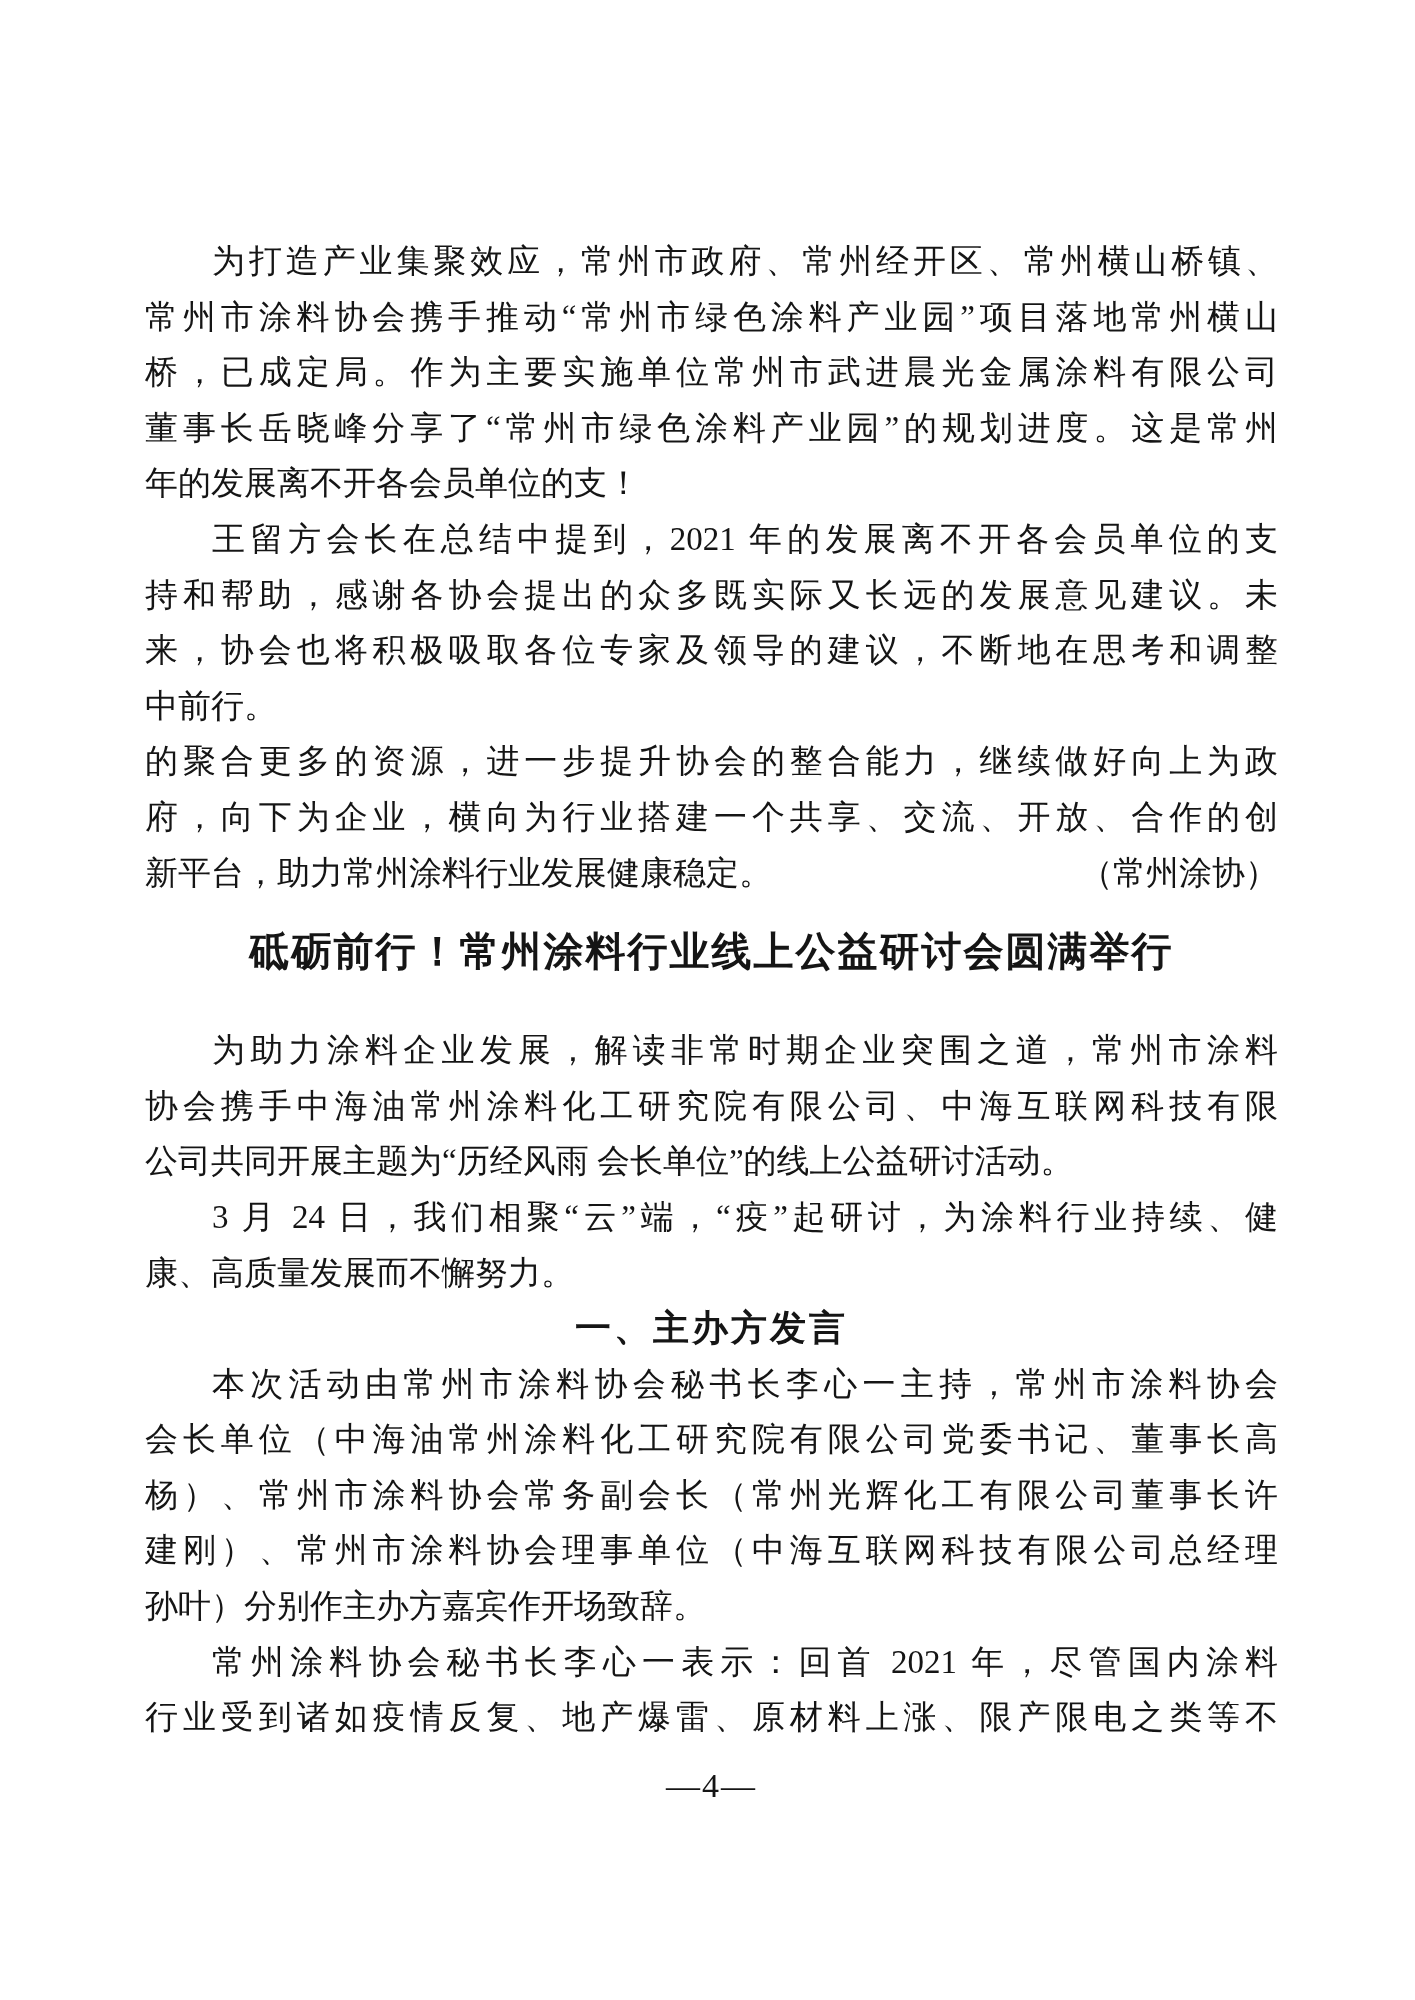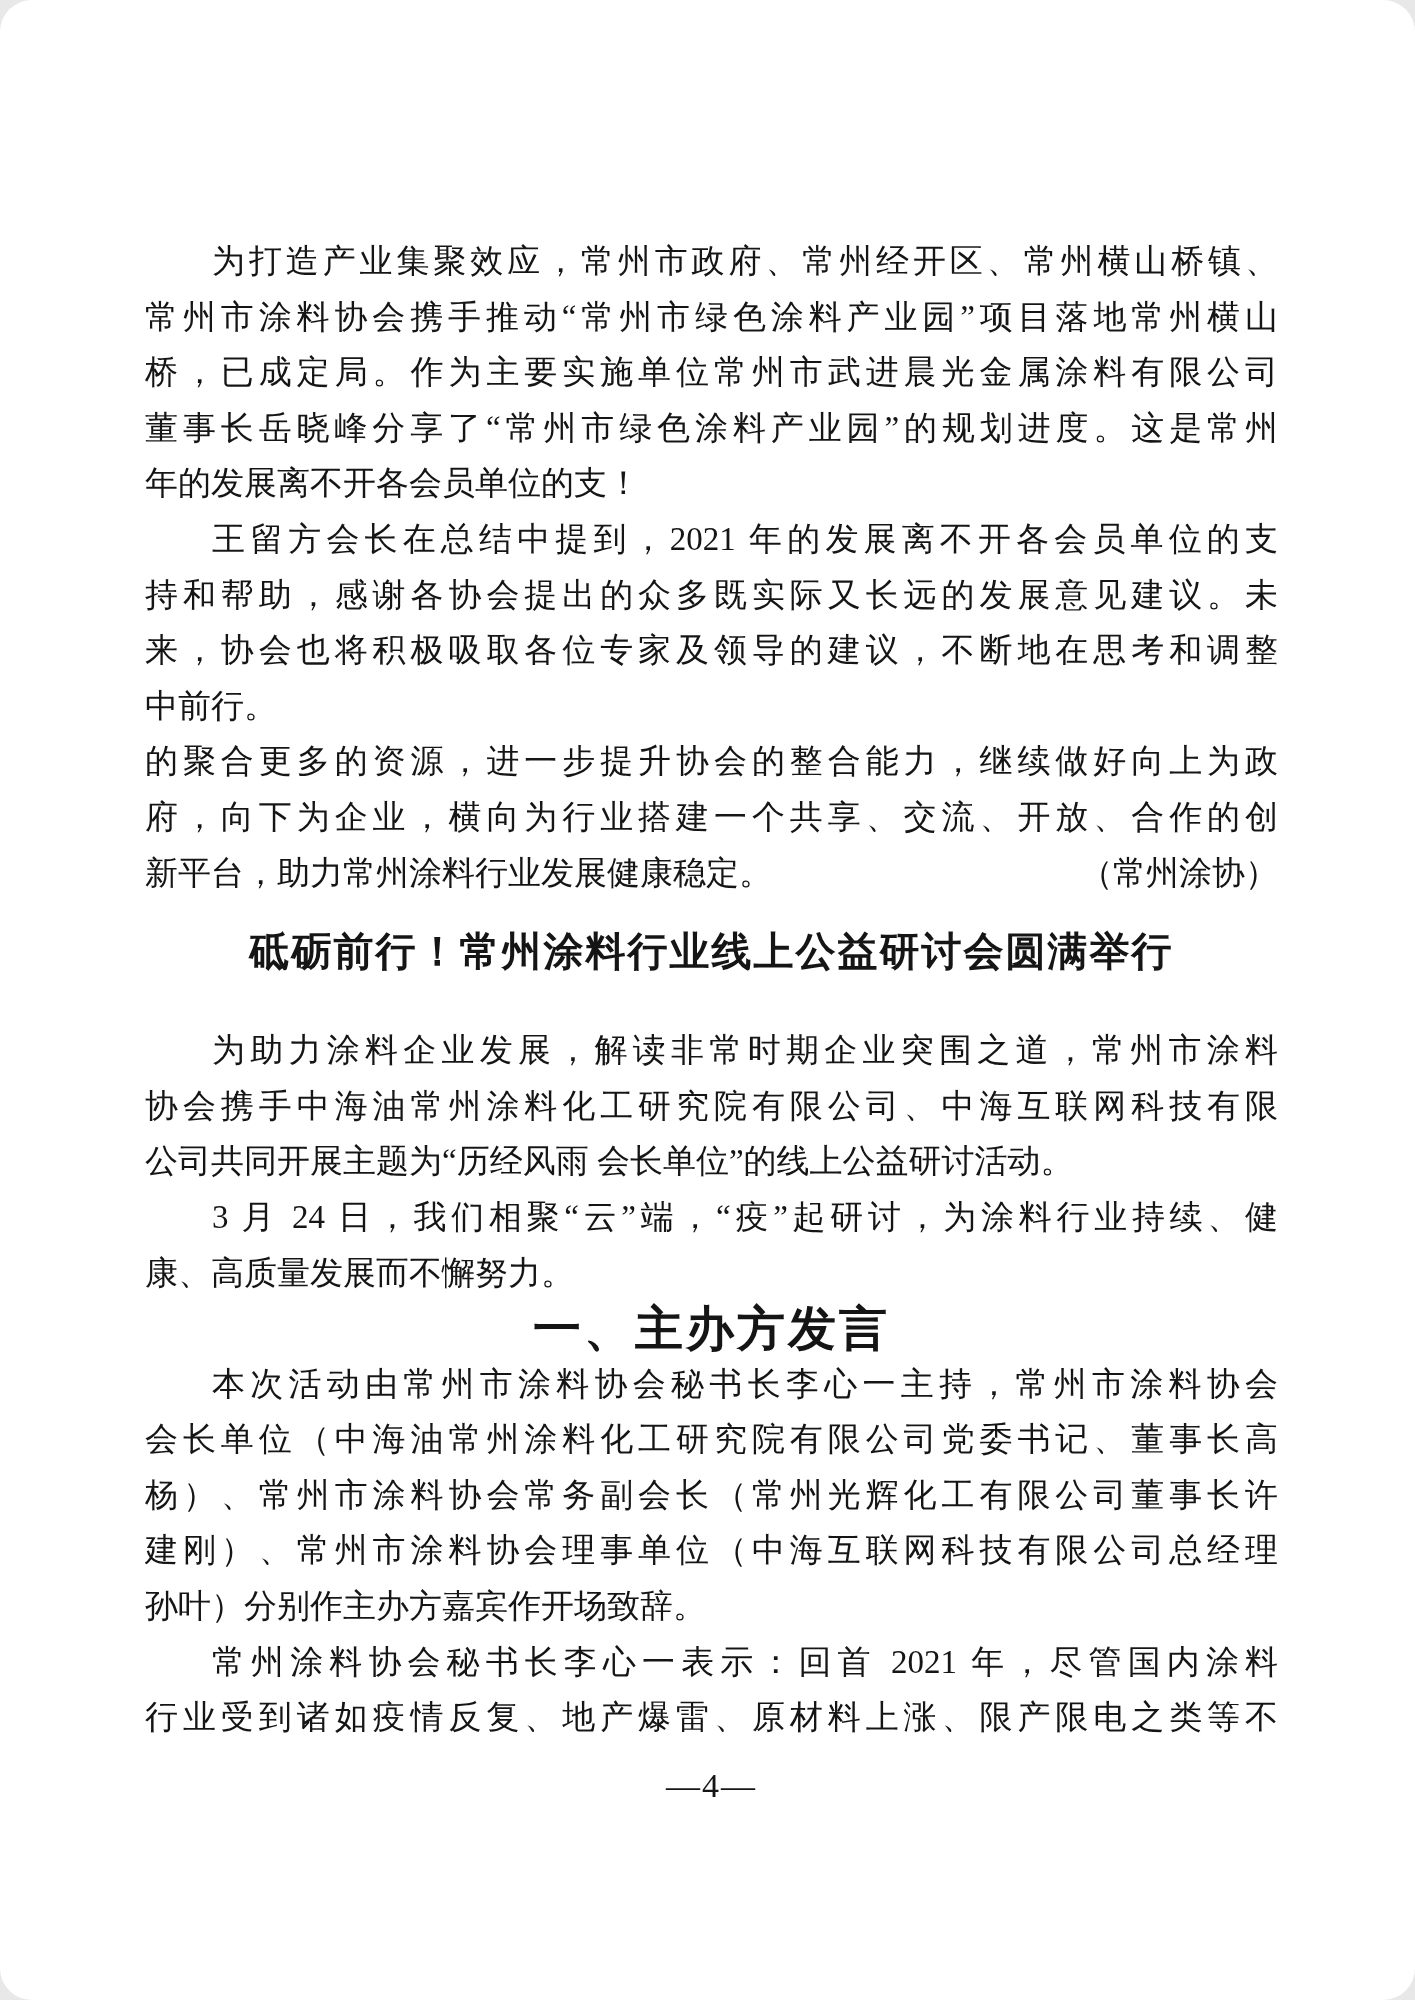--- a/index.html
+++ b/index.html
@@ -4,21 +4,20 @@
 <style>
   html,body { margin:0; padding:0; background:#e8e8e8; }
   .page {
     position:relative;
     width:1415px; height:2000px;
     background:#ffffff;
     color:#151515;
     font-family:"Liberation Serif","DejaVu Serif",serif;
     overflow:hidden;
     margin:0 auto;
-    border-radius:32px;
   }
   .content {
     position:absolute;
     left:145px; top:234px;
     width:1133px;
     font-size:33px;
     line-height:55.6px;
   }
   .para { margin:0; }
   .line { height:55.6px; white-space:nowrap; }
@@ -28,21 +27,21 @@
   .split { display:flex; justify-content:space-between; white-space:nowrap; }
   .heading {
     font-size:40px;
     font-weight:bold;
     text-align:center;
     line-height:58px;
     margin:22px 0 42px 0;
     letter-spacing:2px;
   }
   .subheading {
-    font-size:48px;
+    font-size:36px;
     font-weight:bold;
     text-align:center;
     height:55.6px;
     line-height:55.6px;
     letter-spacing:3px;
   }
   .footer {
     text-align:center;
     font-size:34px;
     margin-top:12px;

